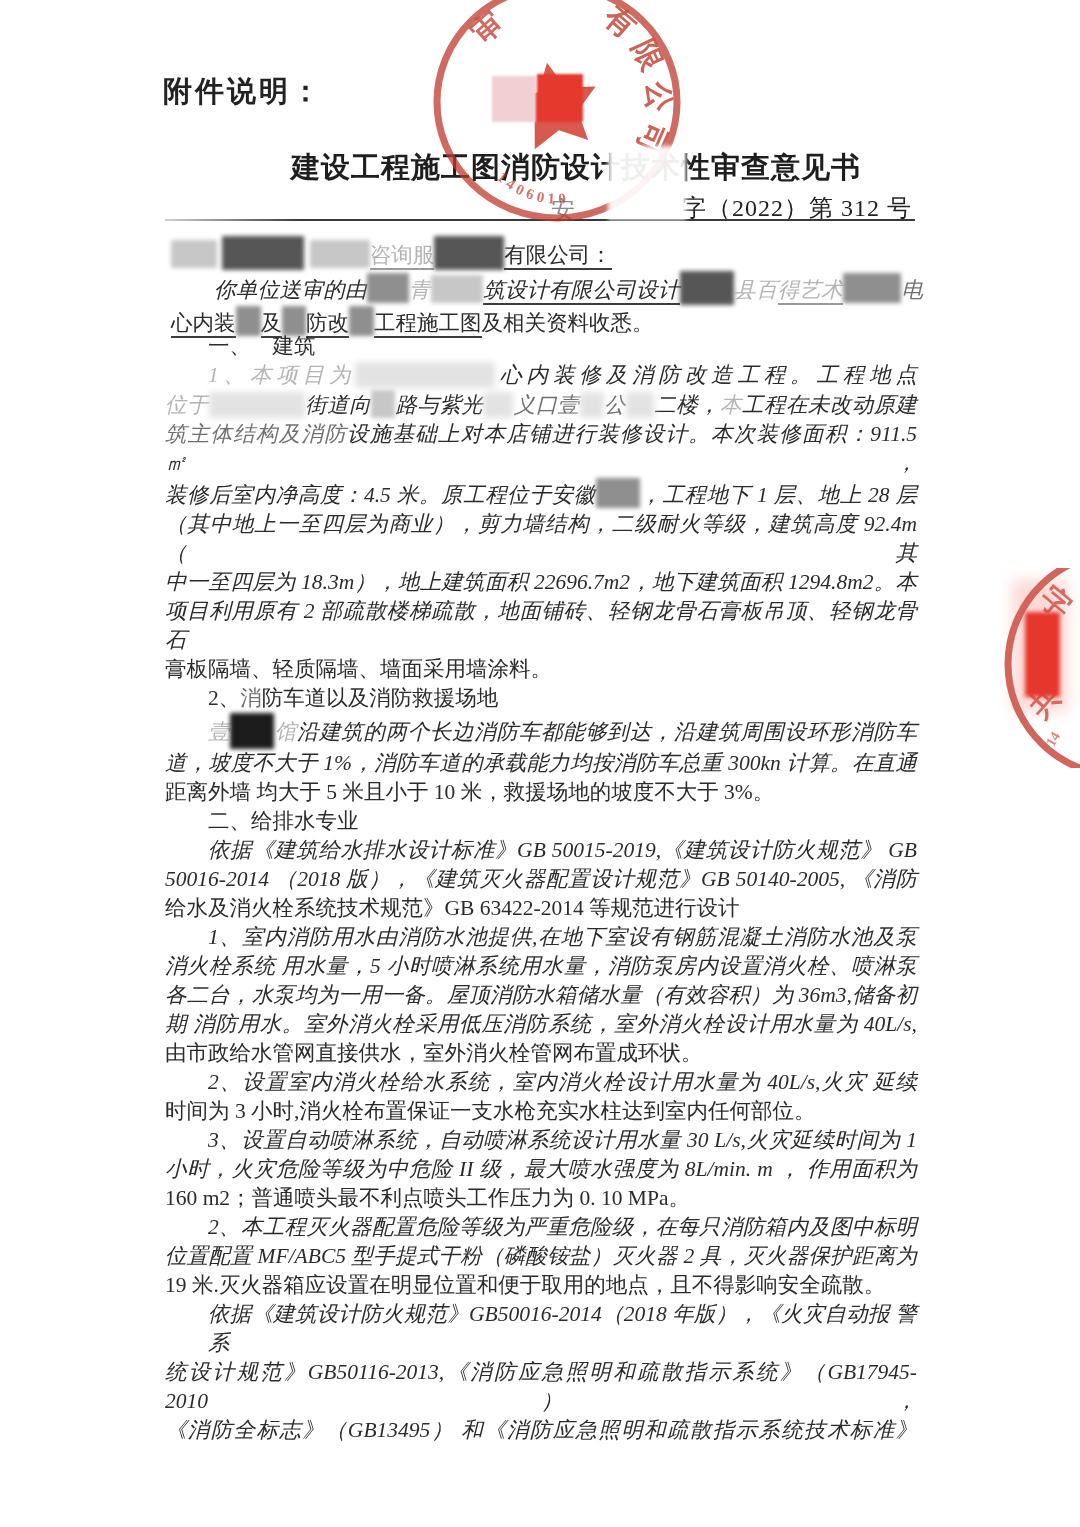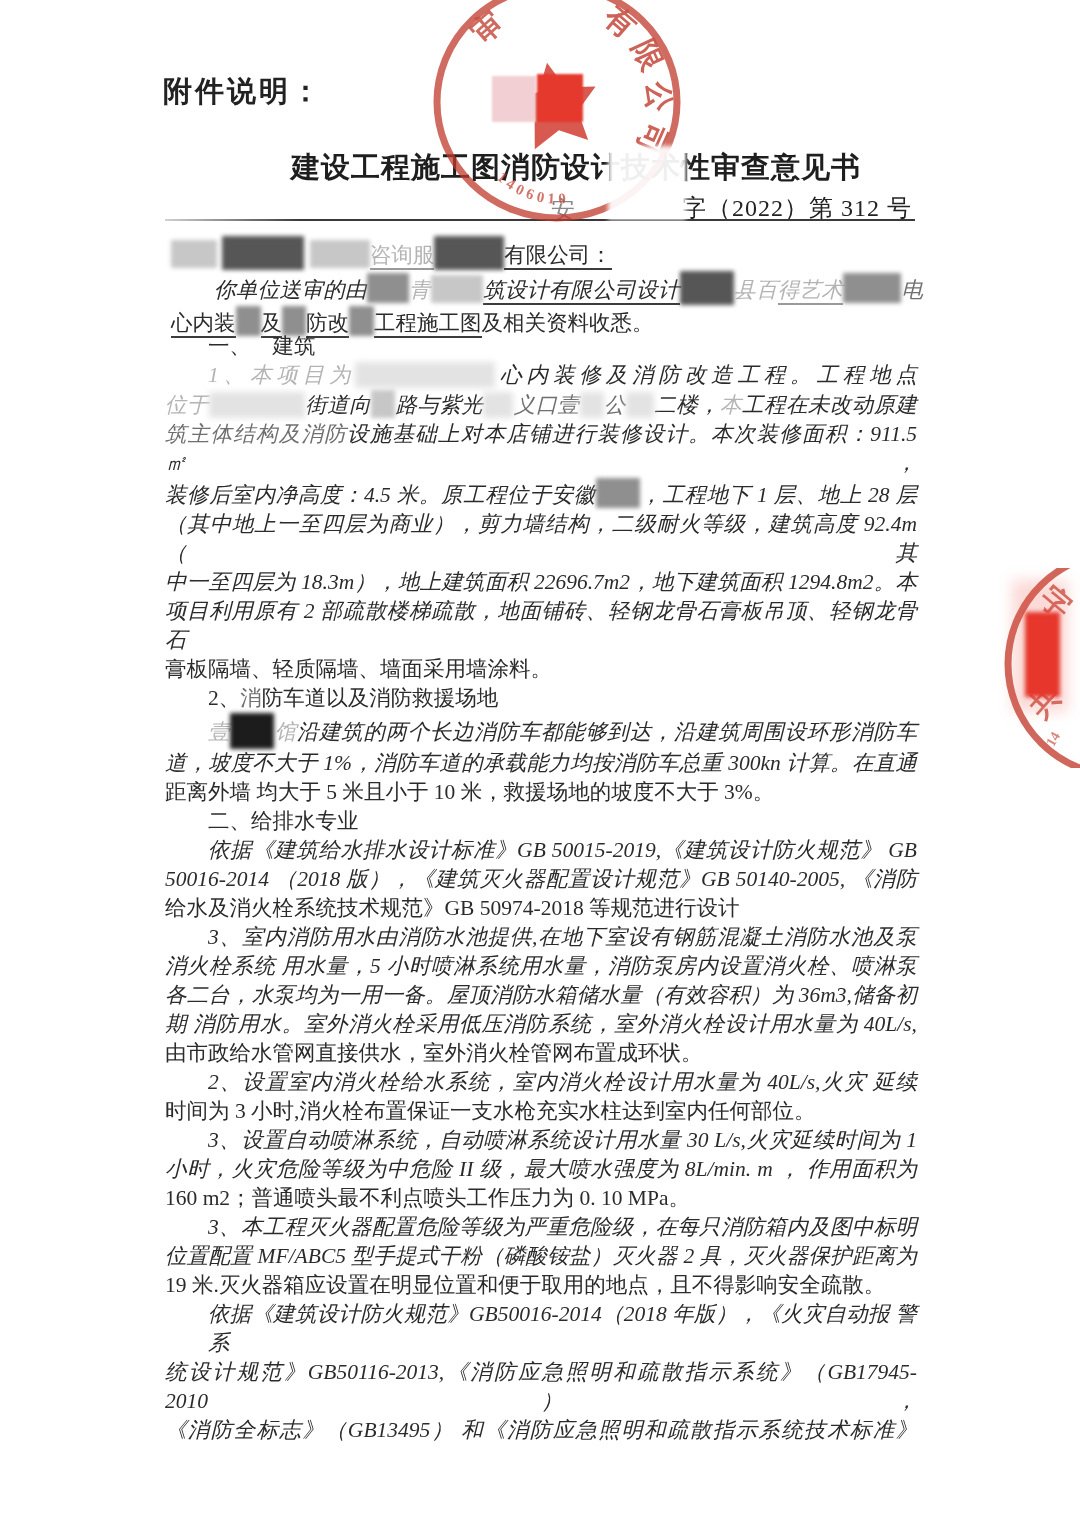--- a/index.html
+++ b/index.html
@@ -72,32 +72,32 @@
       <div class="line j"><span class="seg ">中一至四层为 18.3m），地上建筑面积 22696.7m2，地下建筑面积 1294.8m2。本</span></div>
       <div class="line j"><span class="seg ">项目利用原有 2 部疏散楼梯疏散，地面铺砖、轻钢龙骨石膏板吊顶、轻钢龙骨石</span></div>
       <div class="line"><span class="seg ">膏板隔墙、轻质隔墙、墙面采用墙涂料。</span></div>
       <div class="line i"><span class="seg ">2、</span><span class="seg d">消</span><span class="seg ">防车道以及消防救援场地</span></div>
       <div class="line i j"><span class="seg f">壹</span><span class="redact r-black" style="width: 44px;"></span><span class="seg f">馆</span><span class="seg ">沿建筑的两个长边消防车都能够到达，沿建筑周围设环形消防车</span></div>
       <div class="line j"><span class="seg ">道，坡度不大于 1%，消防车道的承载能力均按消防车总重 300kn 计算。在直通</span></div>
       <div class="line"><span class="seg ">距离外墙 均大于 5 米且小于 10 米，救援场地的坡度不大于 3%。</span></div>
       <div class="line i"><span class="seg ">二、给排水专业</span></div>
       <div class="line i j"><span class="seg ">依据《建筑给水排水设计标准》GB 50015-2019,《建筑设计防火规范》 GB</span></div>
       <div class="line j"><span class="seg ">50016-2014 （2018 版），《建筑灭火器配置设计规范》GB 50140-2005, 《消防</span></div>
-      <div class="line"><span class="seg ">给水及消火栓系统技术规范》GB 50974-2018 等规范进行设计</span></div>
-      <div class="line i j"><span class="seg ">3、室内消防用水由消防水池提供,在地下室设有钢筋混凝土消防水池及泵</span></div>
+      <div class="line"><span class="seg ">给水及消火栓系统技术规范》GB 63422-2014 等规范进行设计</span></div>
+      <div class="line i j"><span class="seg ">1、室内消防用水由消防水池提供,在地下室设有钢筋混凝土消防水池及泵</span></div>
       <div class="line j"><span class="seg ">消火栓系统 用水量，5 小时喷淋系统用水量，消防泵房内设置消火栓、喷淋泵</span></div>
       <div class="line j"><span class="seg ">各二台，水泵均为一用一备。屋顶消防水箱储水量（有效容积）为 36m3,储备初</span></div>
       <div class="line j"><span class="seg ">期 消防用水。室外消火栓采用低压消防系统，室外消火栓设计用水量为 40L/s,</span></div>
       <div class="line"><span class="seg ">由市政给水管网直接供水，室外消火栓管网布置成环状。</span></div>
       <div class="line i j"><span class="seg ">2、设置室内消火栓给水系统，室内消火栓设计用水量为 40L/s,火灾 延续</span></div>
       <div class="line"><span class="seg ">时间为 3 小时,消火栓布置保证一支水枪充实水柱达到室内任何部位。</span></div>
       <div class="line i j"><span class="seg ">3、设置自动喷淋系统，自动喷淋系统设计用水量 30 L/s,火灾延续时间为 1</span></div>
       <div class="line j"><span class="seg ">小时，火灾危险等级为中危险 II 级，最大喷水强度为 8L/min. m ， 作用面积为</span></div>
       <div class="line"><span class="seg ">160 m2；普通喷头最不利点喷头工作压力为 0. 10 MPa。</span></div>
-      <div class="line i j"><span class="seg ">3、本工程灭火器配置危险等级为严重危险级，在每只消防箱内及图中标明</span></div>
+      <div class="line i j"><span class="seg ">2、本工程灭火器配置危险等级为严重危险级，在每只消防箱内及图中标明</span></div>
       <div class="line j"><span class="seg ">位置配置 MF/ABC5 型手提式干粉（磷酸铵盐）灭火器 2 具，灭火器保护距离为</span></div>
       <div class="line"><span class="seg ">19 米.灭火器箱应设置在明显位置和便于取用的地点，且不得影响安全疏散。</span></div>
       <div class="line i j"><span class="seg ">依据《建筑设计防火规范》GB50016-2014（2018 年版），《火灾自动报 警系</span></div>
       <div class="line j"><span class="seg ">统设计规范》GB50116-2013,《消防应急照明和疏散指示系统》（GB17945-2010），</span></div>
       <div class="line j"><span class="seg ">《消防全标志》（GB13495） 和《消防应急照明和疏散指示系统技术标准》</span></div>
     </div>
 
   <svg id="stamp-top" class="stamp" viewBox="0 0 258 232" xmlns="http://www.w3.org/2000/svg" opacity="0.88">
     <defs>
       <path id="arcFull" d="M129,20 a92,92 0 1 1 -0.1,0" fill="none"></path>

